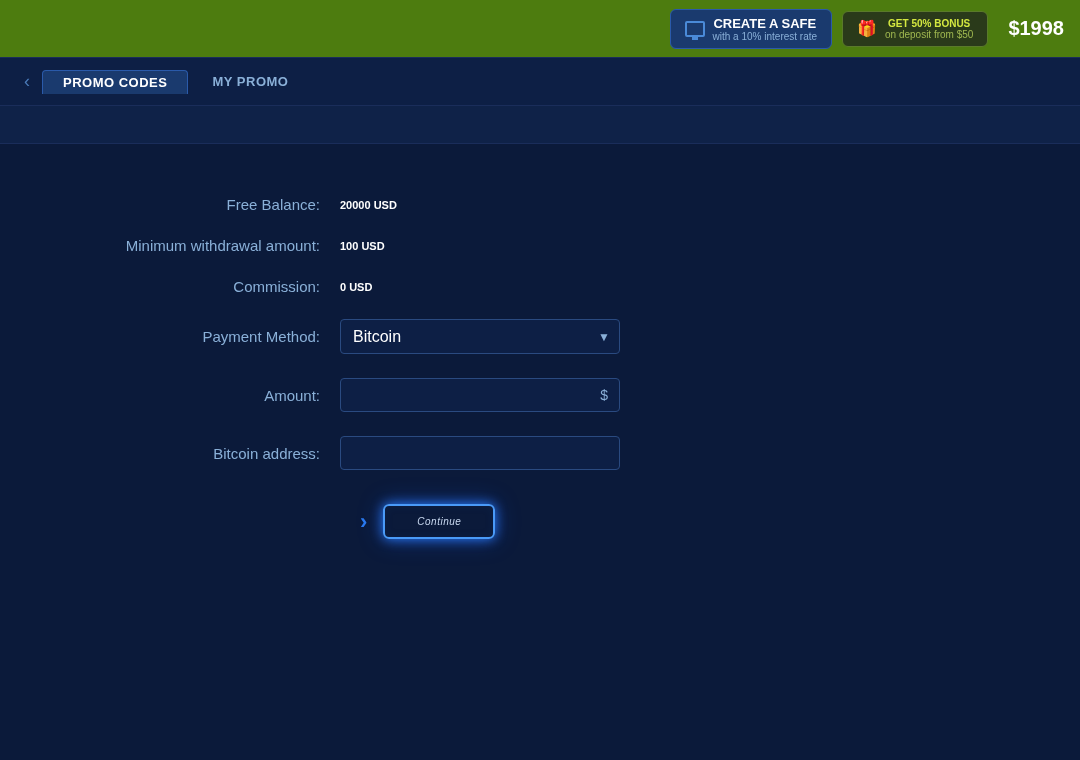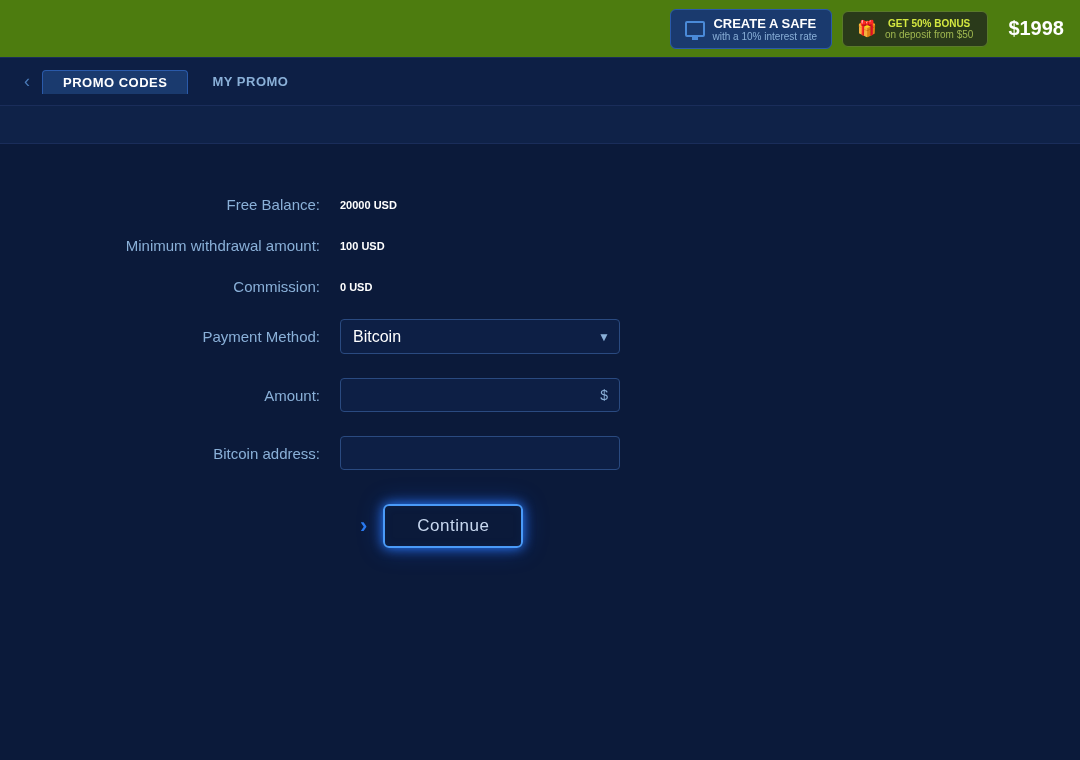--- a/index.html
+++ b/index.html
@@ -236,26 +236,27 @@
       color: #2a7af0;
       font-size: 22px;
       font-weight: bold;
     }
 
     .continue-btn {
       background: transparent;
       border: 2px solid #4a9af8;
       border-radius: 6px;
       color: #c8d8f0;
-      font-size: 17px;
+      font-size: 10px;
       padding: 10px 32px;
       cursor: pointer;
       position: relative;
       box-shadow: 0 0 12px #2a7af8, 0 0 24px #1a5af860, inset 0 0 8px #1a4a9820;
       letter-spacing: 0.5px;
+      font-style: italic;
     }
 
     
     .monitor-icon {
       display: inline-block;
       width: 20px;
       height: 16px;
       border: 2px solid #4a8ad8;
       border-radius: 2px;
       position: relative;

